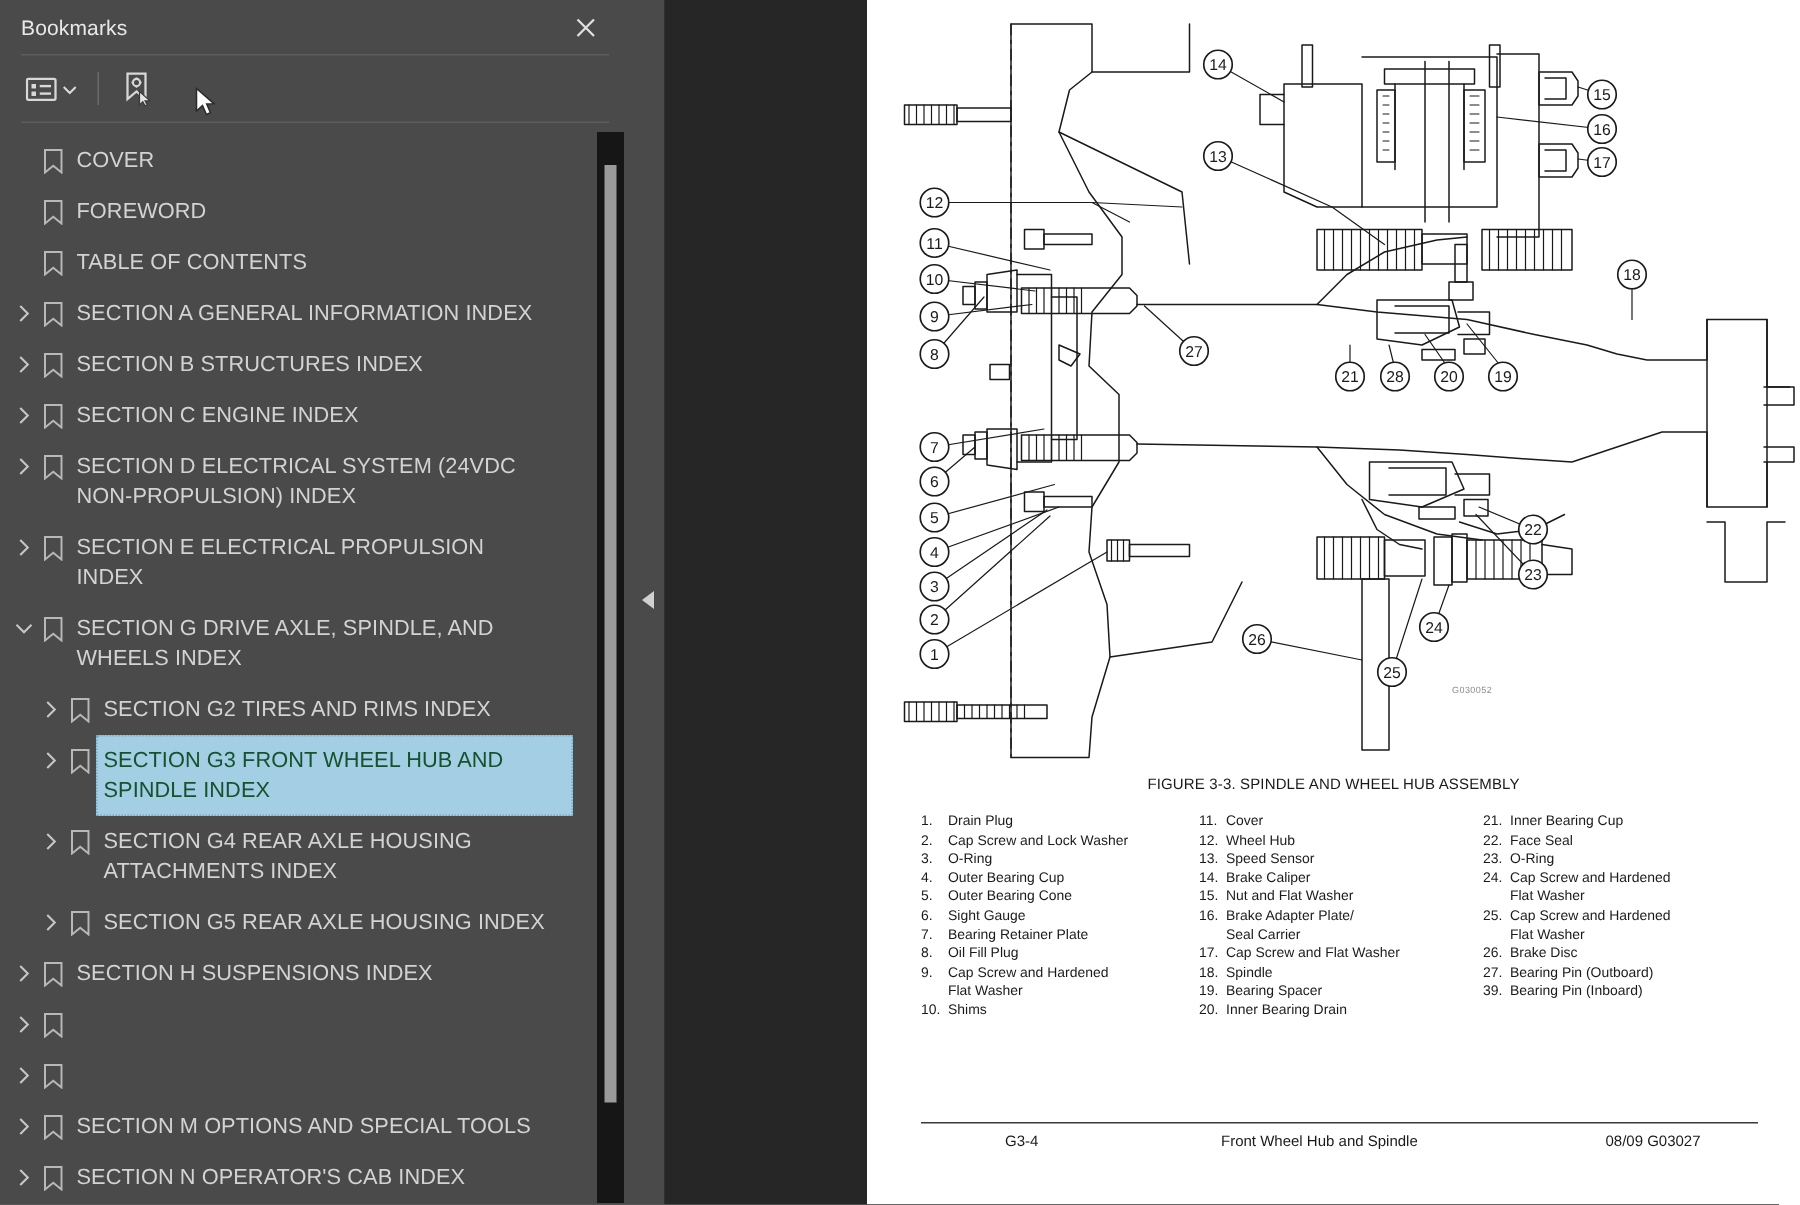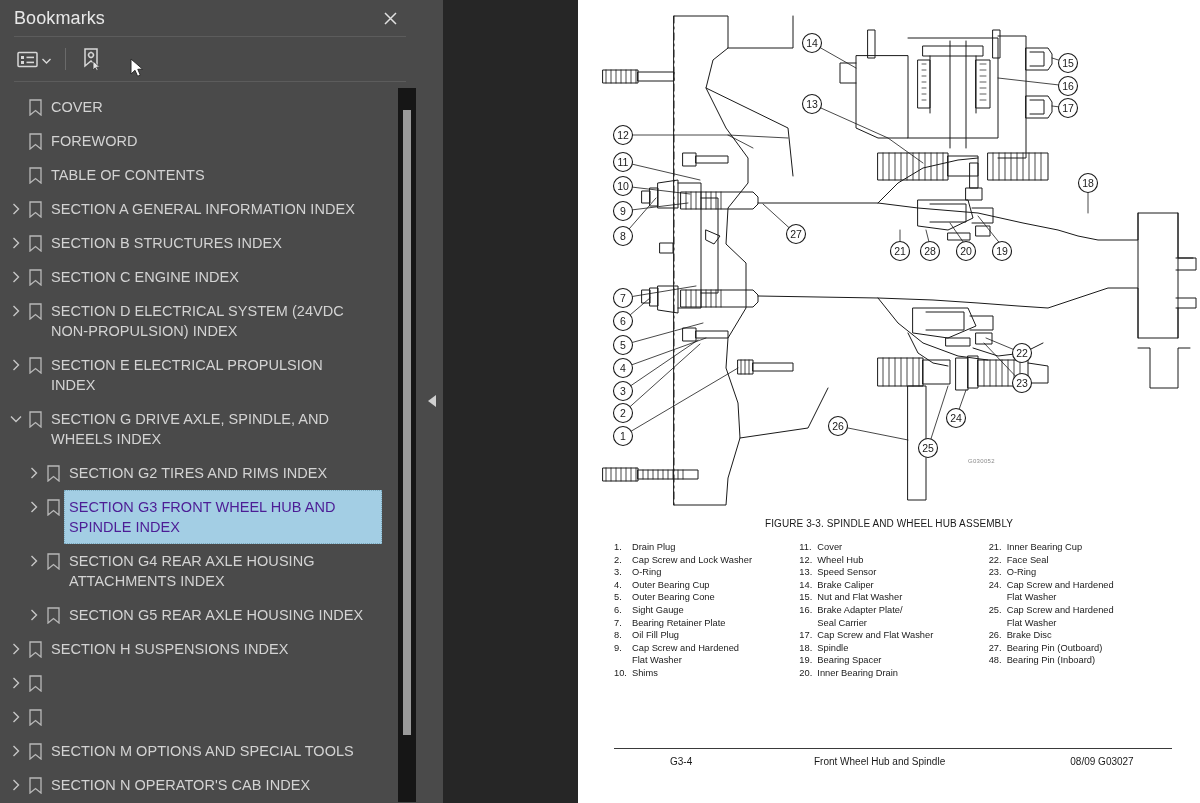--- a/index.html
+++ b/index.html
@@ -19,21 +19,21 @@
     background: #4a4a4a;
     display: flex; flex-direction: column;
   }
   .bm-header {
     height: 36px; flex: 0 0 36px;
     display: flex; align-items: center;
     padding: 0 12px 0 14px;
     position: relative;
   }
   .bm-title {
-    color: #e8e8e8; font-size: 18px; letter-spacing: .1px;
+    color: #e8e8e8; font-size: 14px; letter-spacing: .1px;
   }
   .bm-close {
     position: absolute; right: 20px; top: 50%;
     transform: translateY(-50%);
     width: 20px; height: 20px; cursor: pointer;
     display: flex; align-items: center; justify-content: center;
   }
   .bm-close svg { display: block; }
 
   .hdr-rule {
@@ -86,21 +86,21 @@
   .bm-label {
     color: #d3d3d3;
     font-size: 14.5px;
     line-height: 20px;
     padding: 7px 4px 7px 5px;
     letter-spacing: .05px;
     max-width: 318px;
   }
   .bm-item.selected .bm-label {
     background: #a3cee4;
-    color: #4c1d95;
+    color: #14532d;
     outline: 1px dotted #7aa8bd;
     outline-offset: -1px;
   }
   
   .lvl0 { padding-left: 8px; }
   .lvl1 { padding-left: 26px; }
 
   
   .bm-scroll {
     position: absolute; right: 4px; top: 6px;
@@ -886,21 +886,21 @@
             <div class="leg-cont">Flat Washer</div>
             <div class="leg-row">
               <span class="leg-num">26.</span>
               <span class="leg-txt">Brake Disc</span>
             </div>
             <div class="leg-row">
               <span class="leg-num">27.</span>
               <span class="leg-txt">Bearing Pin (Outboard)</span>
             </div>
             <div class="leg-row">
-              <span class="leg-num">48.</span>
+              <span class="leg-num">39.</span>
               <span class="leg-txt">Bearing Pin (Inboard)</span>
             </div>
           </div>
         </div>
 
       <div class="footer-rule"></div>
       <div class="footer">
         <span class="f-left">G3-4</span>
         <span class="f-center">Front Wheel Hub and Spindle</span>
         <span class="f-right">08/09  G03027</span>

